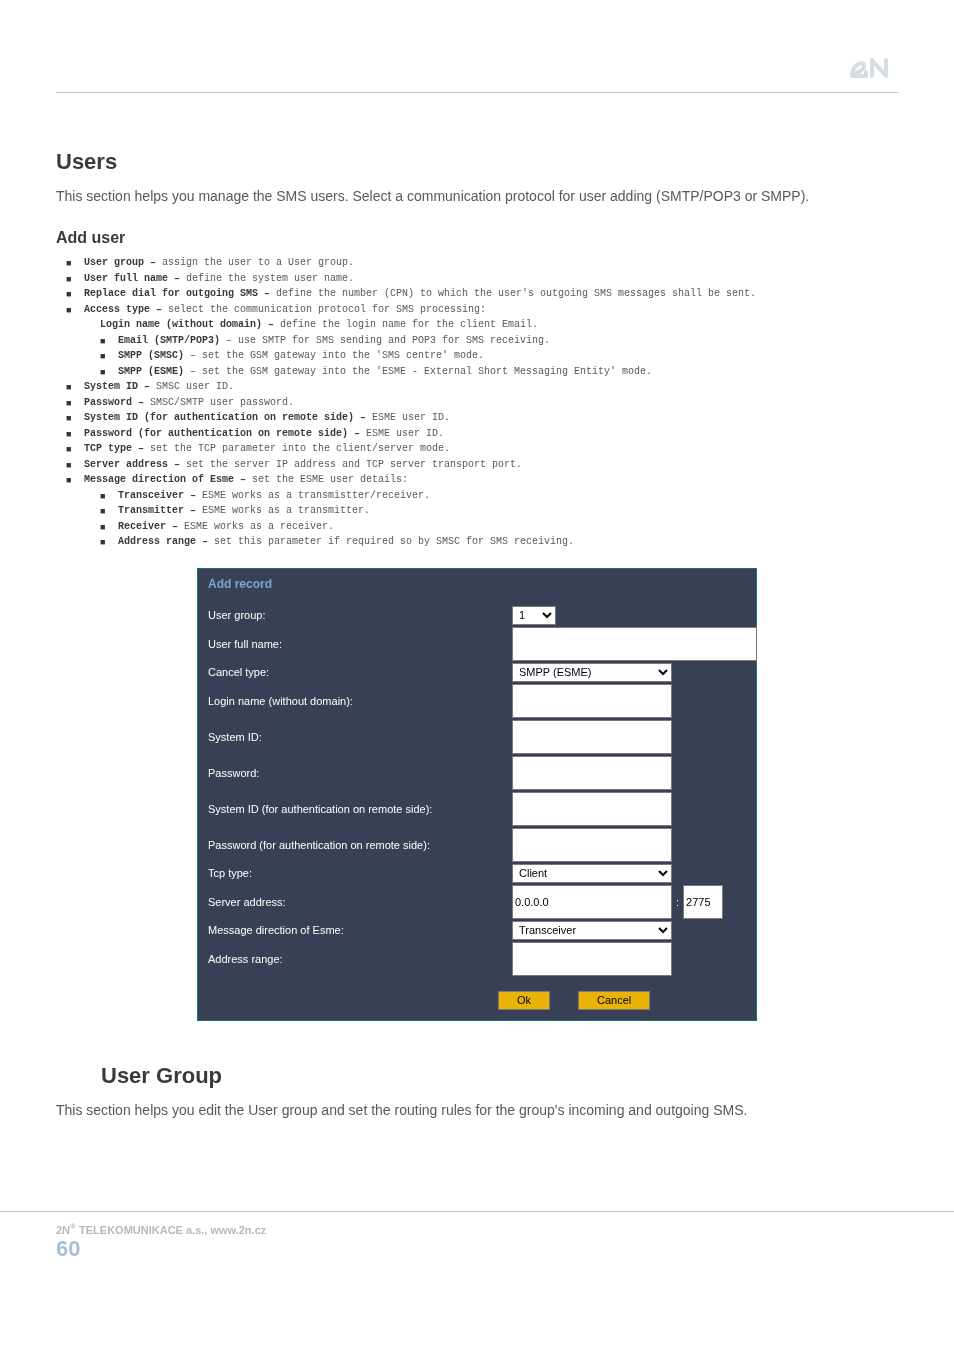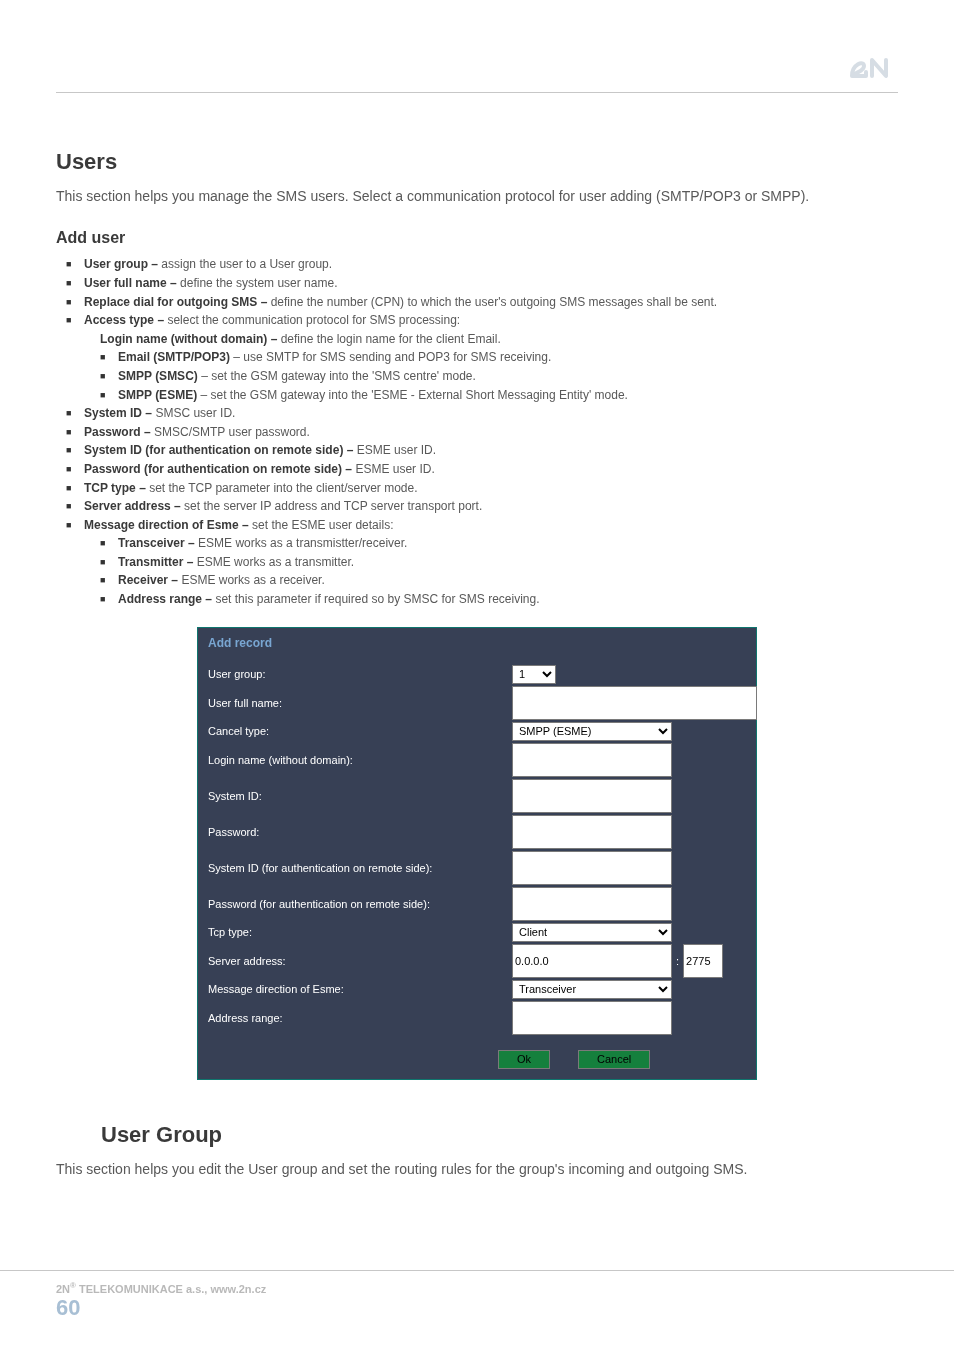--- a/index.html
+++ b/index.html
@@ -48,23 +48,24 @@
   }
   h3.sub {
     font-size: 16px;
     color: #3a3a3a;
     font-weight: bold;
     margin: 0 0 8px 0;
   }
   ul.list {
     list-style: none;
     padding-left: 28px;
-    font-size: 12px;
+    font-size: 10px;
     color: #595959;
     line-height: 1.55;
+    font-family: Liberation Mono, monospace;
   }
   ul.list > li {
     position: relative;
     padding-left: 0;
     text-align: justify;
   }
   ul.list > li::before {
     content: "■";
     position: absolute;
     left: -18px;
@@ -138,21 +139,21 @@
   .panel-field .wfull { width: 245px; }
   .panel-field .wmed { width: 160px; }
   .panel-field .wport { width: 40px; }
   .panel-btns {
     display: flex;
     gap: 28px;
     justify-content: flex-start;
     padding: 14px 10px 10px 300px;
   }
   .panel-btns button {
-    background: #15803d;
+    background: #eab308;
     border: 1px solid #7a7a7a;
     font-size: 11px;
     padding: 1px 18px;
     height: 19px;
     color: #000;
     cursor: pointer;
   }
   .footer {
     margin-top: 90px;
     border-top: 1px solid #c7c7c7;

